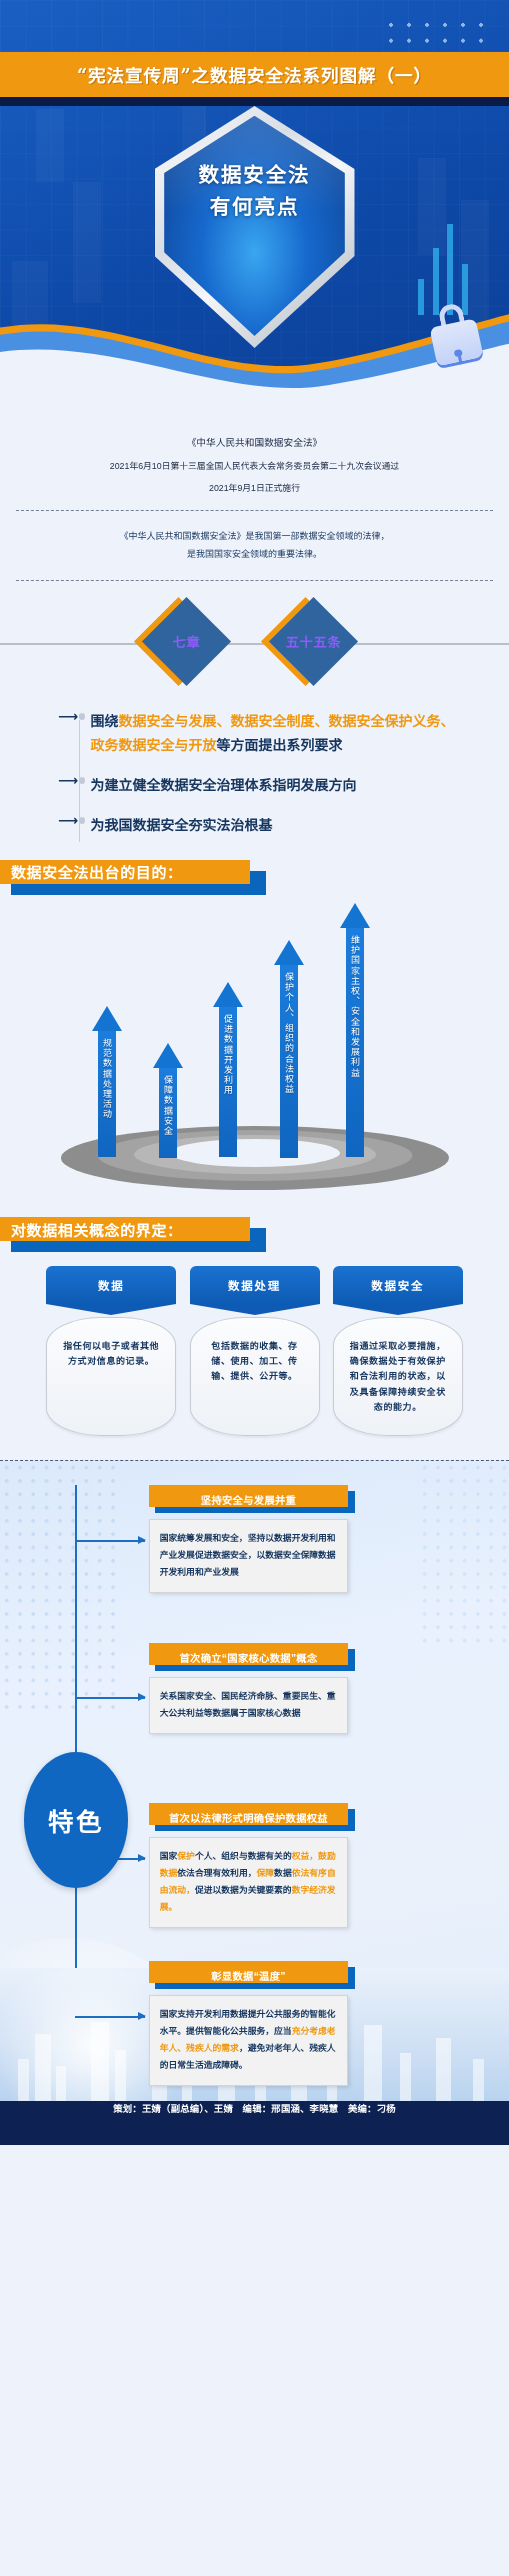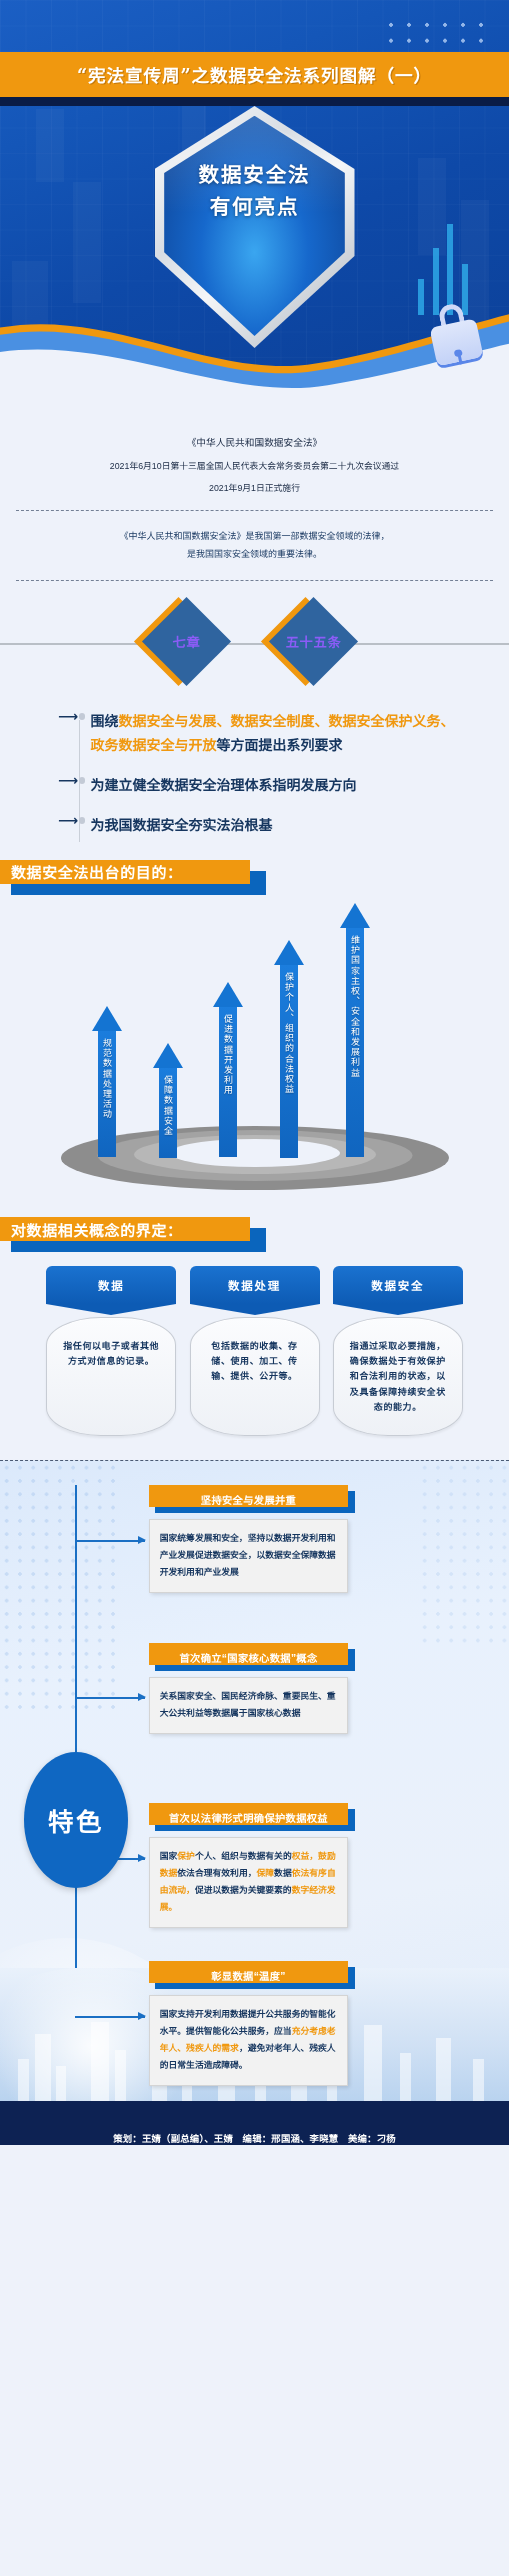--- a/index.html
+++ b/index.html
@@ -174,21 +174,21 @@
   .fcard .bd p { font-size:8.8px; line-height:1.95; color:#16365f; font-weight:bold; }
   .fcard .bd p .hl { color:#f0980f; }
 
   
   .cityband { position:absolute; left:0; bottom:44px; width:509px; height:133px;
      background:linear-gradient(180deg,#e9f1fb 0%,#cfe0f4 60%,#b9d3ef 100%); overflow:hidden; }
   .cityband i { position:absolute; bottom:0; background:rgba(255,255,255,.55); }
   .cityband .glow { position:absolute; left:-36px; bottom:-24px; width:255px; height:158px;
      border-radius:50%; background:radial-gradient(circle,rgba(255,255,255,.9),rgba(255,255,255,0) 65%); }
   .footer { position:absolute; left:0; bottom:0; width:509px; height:44px; background:#0d2253;
-     display:flex; align-items:flex-end; justify-content:center; }
+     display:flex; align-items:flex-start; justify-content:center; }
   .footer span { color:#fff; font-size:9.4px; font-weight:bold; letter-spacing:0.2px; white-space:nowrap; }
 </style>
 </head>
 <body>
 
 <div class="page">
 
   <div class="hero">
     <div class="hero-grid"></div>
     <div class="hero-blocks">

